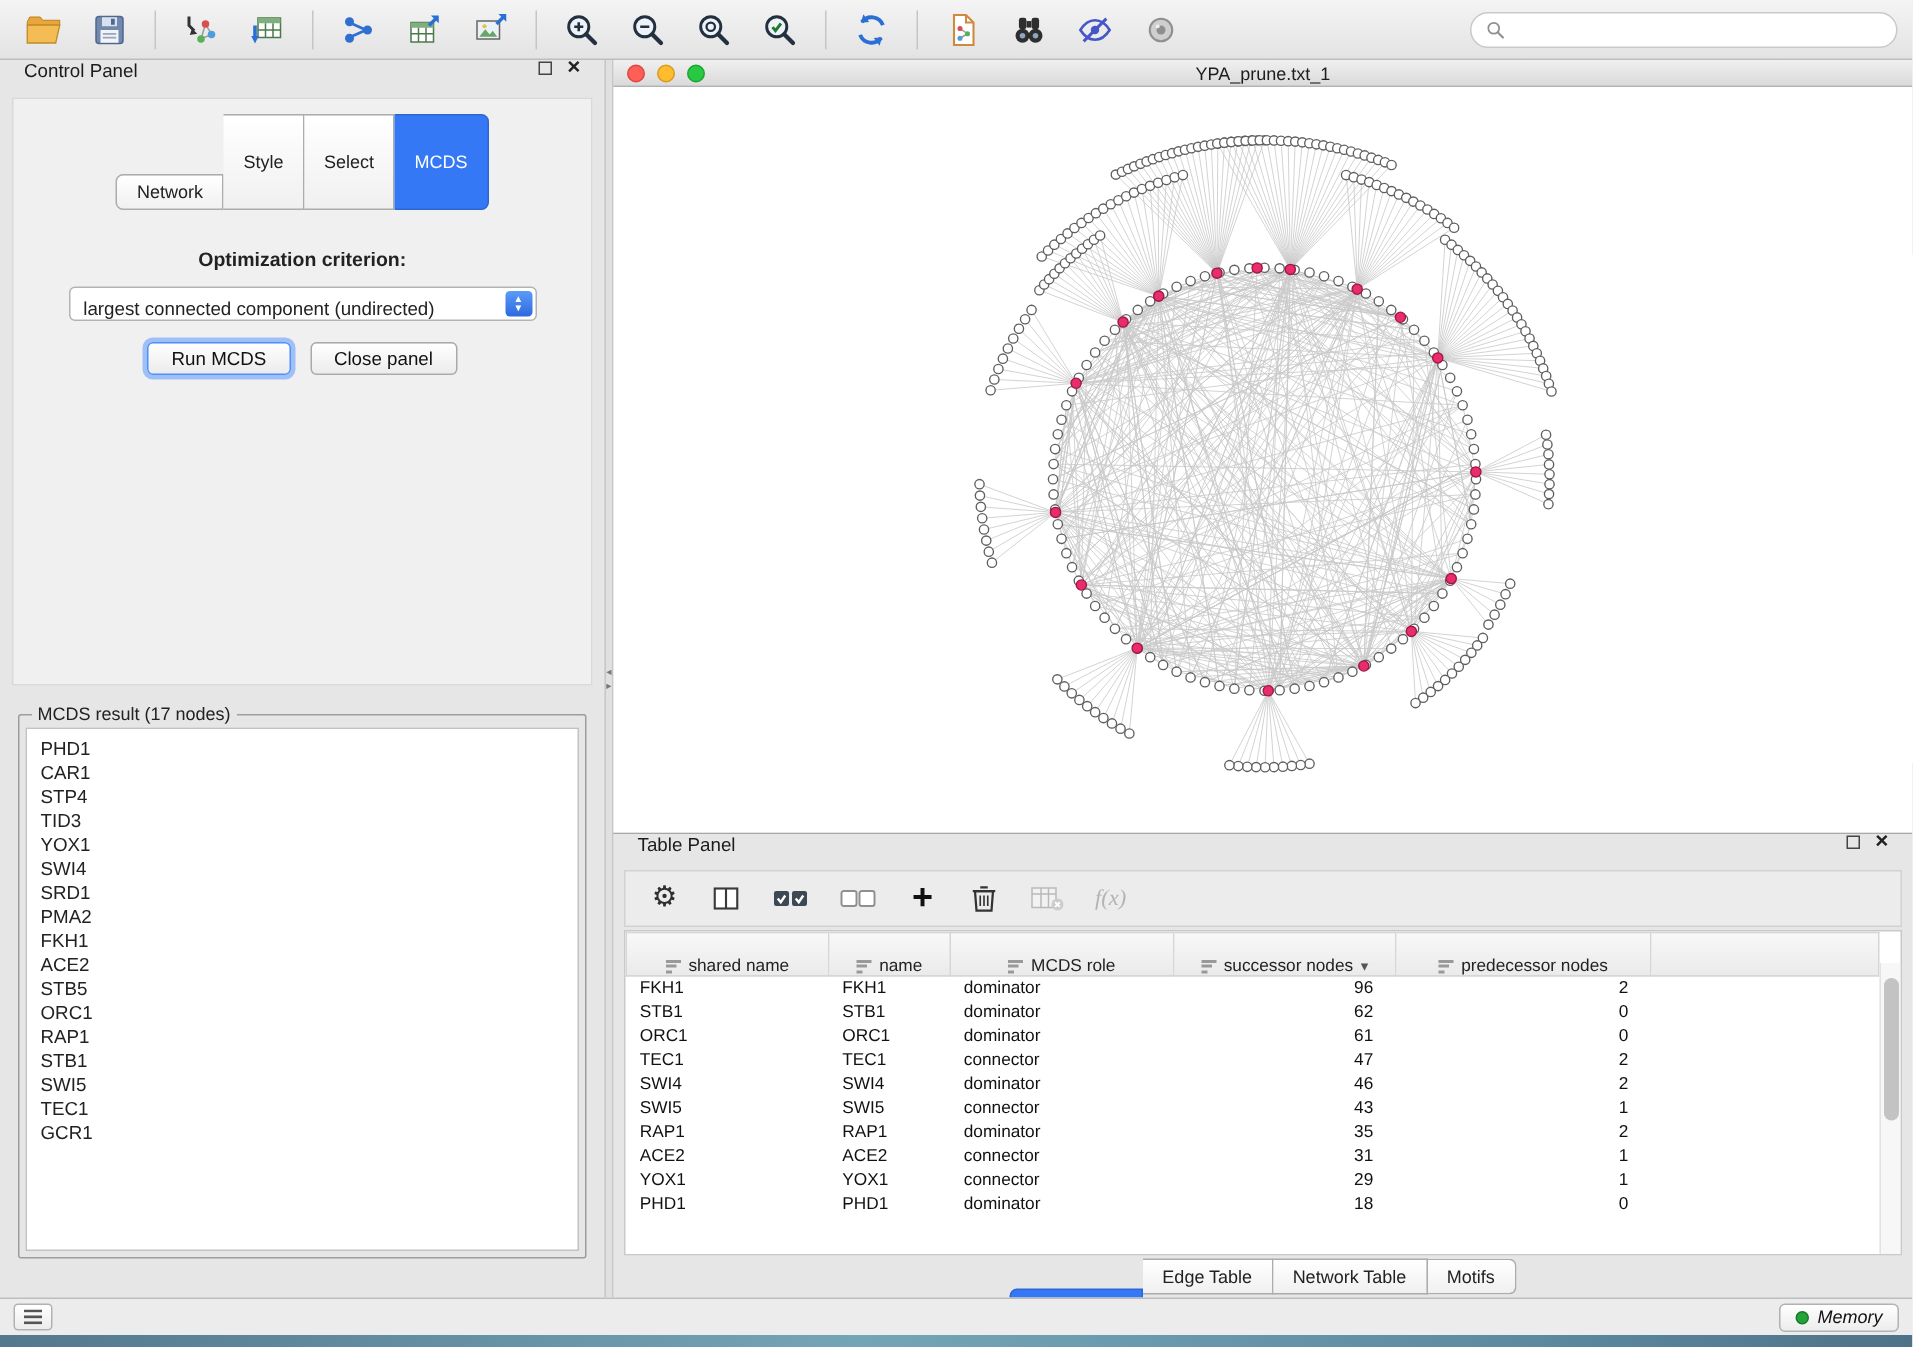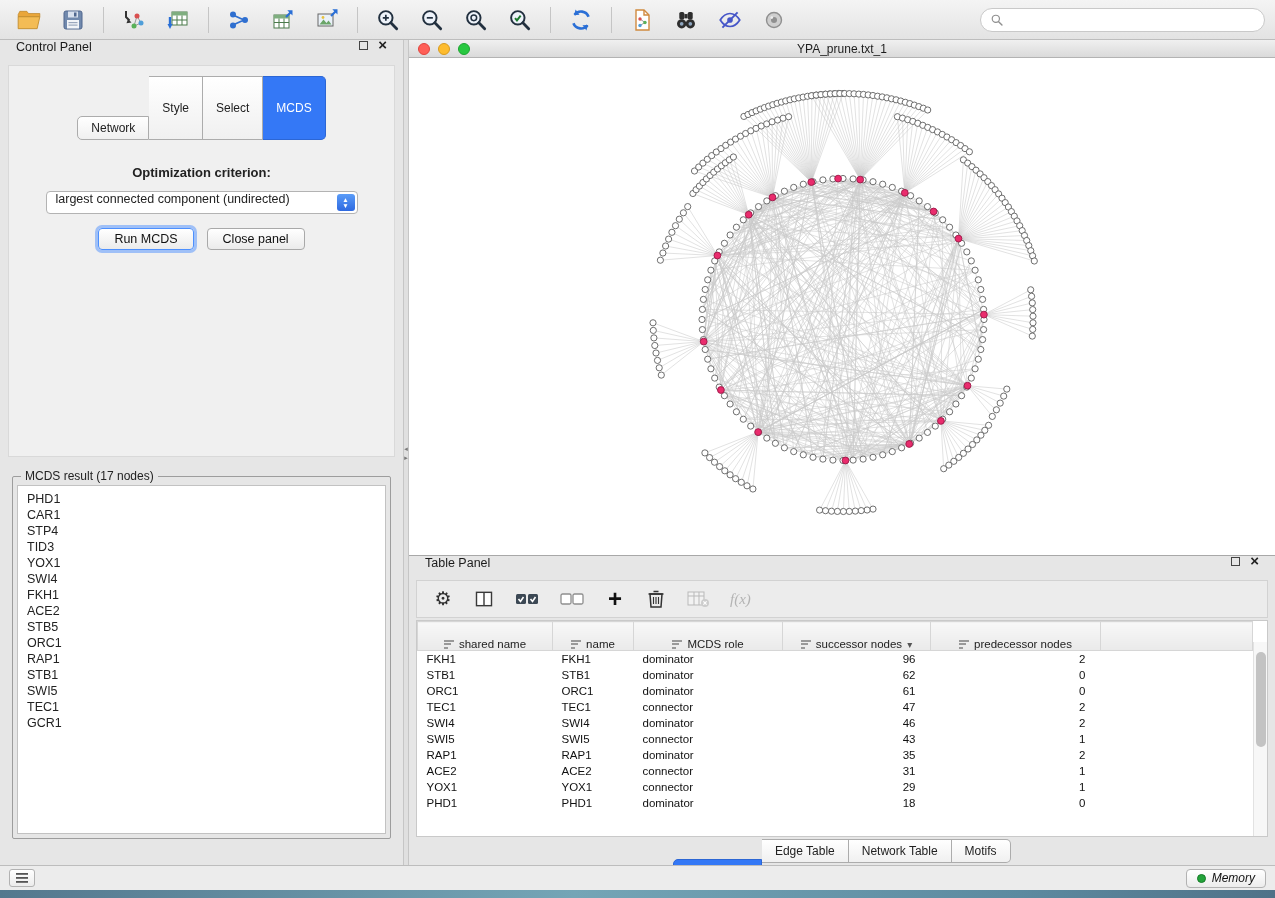--- a/index.html
+++ b/index.html
@@ -23,21 +23,21 @@
   .ph-icons{margin-left:auto;display:flex;gap:10px;align-items:center;color:#333;}
   .float-icon{width:9px;height:9px;border:1.5px solid #444;display:inline-block;}
   .close-icon{font-size:15px;font-weight:bold;line-height:10px;color:#222;}
   .cp-inner{margin:3px 8px 0;background:#f0f0f0;border:1px solid #d9d9d9;height:392px;flex:0 0 auto;padding-top:10px;}
   .segmented{display:flex;justify-content:center;}
   .seg{font:12px "Liberation Sans",sans-serif;padding:4px 13px;background:linear-gradient(#ffffff,#f0f0f0);border:1px solid #acacac;border-left-width:0;color:#222;cursor:default;}
   .seg:first-child{border-left-width:1px;border-radius:5px 0 0 5px;margin-top:40px;}
   .seg:last-child{border-radius:0 5px 5px 0;}
   .seg.active{background:#3478f6;color:#fff;border-color:#2c66d4;}
   .opt-label{text-align:center;margin-top:25px;font-size:13px;font-weight:bold;}
-  .dropdown{margin:11px auto 0;width:312px;height:23px;background:#fff;border:1px solid #b3b3b3;border-radius:4px;display:flex;align-items:flex-start;padding-left:9px;font-size:12.5px;position:relative;}
+  .dropdown{margin:11px auto 0;width:312px;height:23px;background:#fff;border:1px solid #b3b3b3;border-radius:4px;display:flex;align-items:flex-end;padding-left:9px;font-size:12.5px;position:relative;}
   .dd-stepper{position:absolute;right:2px;top:2px;width:18px;height:17px;background:linear-gradient(#5a9cf8,#2e69e0);border-radius:3px;display:flex;flex-direction:column;align-items:center;justify-content:center;color:#fff;}
   .dd-stepper span{font-size:6.5px;line-height:6px;}
   .btn-row{display:flex;justify-content:center;gap:13px;margin-top:14px;}
   .btn{font:12.5px "Liberation Sans",sans-serif;padding:3px 15px;background:linear-gradient(#ffffff,#ebebeb);border:1px solid #a9a9a9;border-radius:4px;color:#111;}
   .btn.focused{box-shadow:0 0 0 3px rgba(77,144,254,.5);border-color:#4d90fe;}
   .result-fieldset{margin:12px 12px 26px;border:1px solid #9d9d9d;border-radius:2px;padding:2px 4px 4px;flex:1;display:flex;flex-direction:column;min-height:0;}
   .result-fieldset legend{font-size:12px;padding:0 4px;margin-left:4px;}
   .result-list{background:#fff;border:1px solid #c2c2c2;flex:1;overflow:hidden;padding:5px 9px;font-size:12.5px;line-height:16px;}
   .list-item{height:16px;white-space:nowrap;}
 
@@ -263,20 +263,22 @@
       </div>
       <fieldset class="result-fieldset">
         <legend>MCDS result (17 nodes)</legend>
         <div class="result-list" id="mcds-list">
             <div class="list-item">PHD1</div>
             <div class="list-item">CAR1</div>
             <div class="list-item">STP4</div>
             <div class="list-item">TID3</div>
             <div class="list-item">YOX1</div>
             <div class="list-item">SWI4</div>
+            <div class="list-item">SRD1</div>
+            <div class="list-item">PMA2</div>
             <div class="list-item">FKH1</div>
             <div class="list-item">ACE2</div>
             <div class="list-item">STB5</div>
             <div class="list-item">ORC1</div>
             <div class="list-item">RAP1</div>
             <div class="list-item">STB1</div>
             <div class="list-item">SWI5</div>
             <div class="list-item">TEC1</div>
             <div class="list-item">GCR1</div>
           </div>

